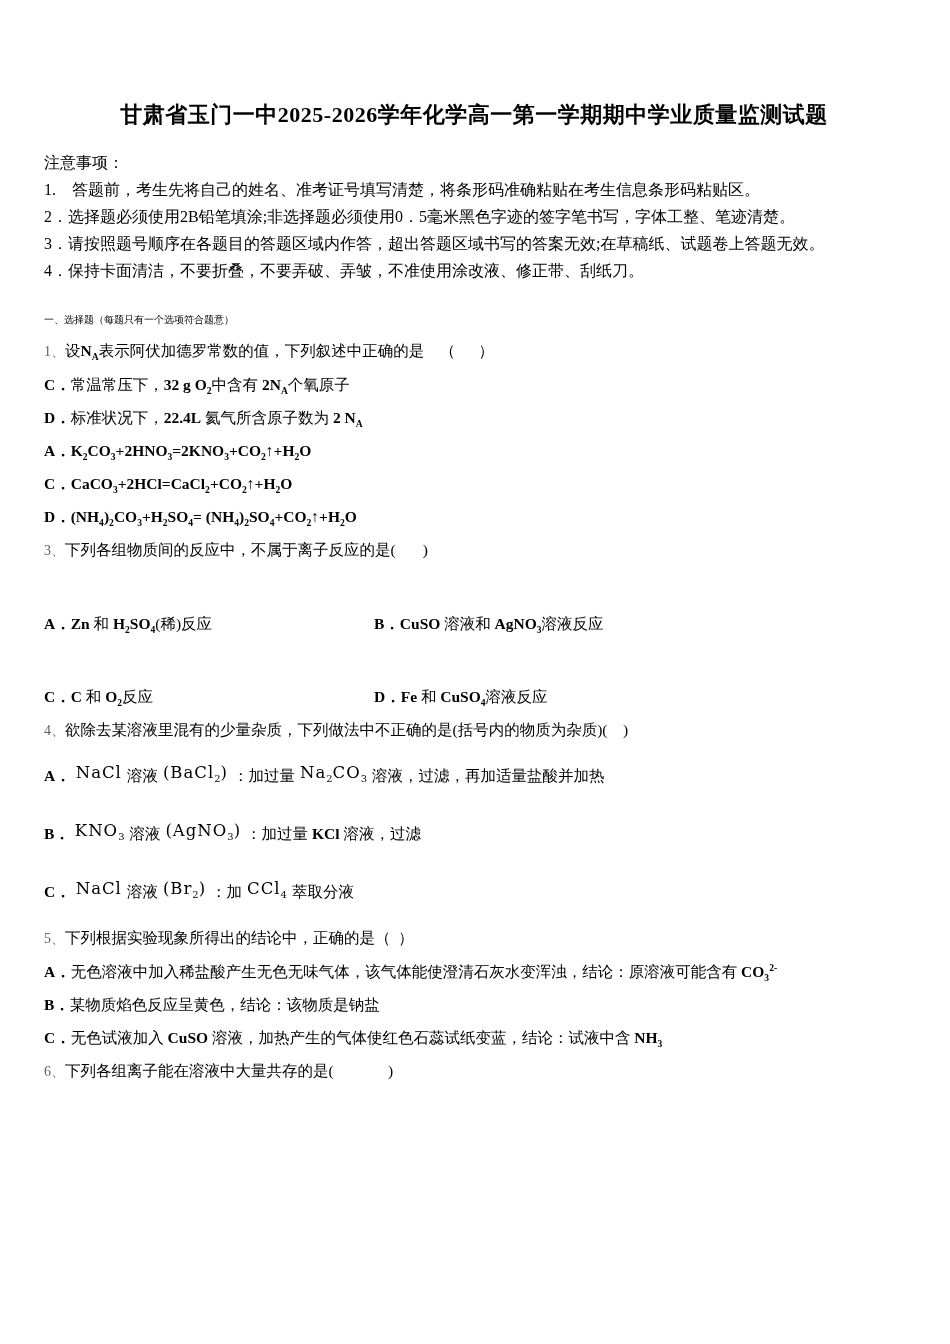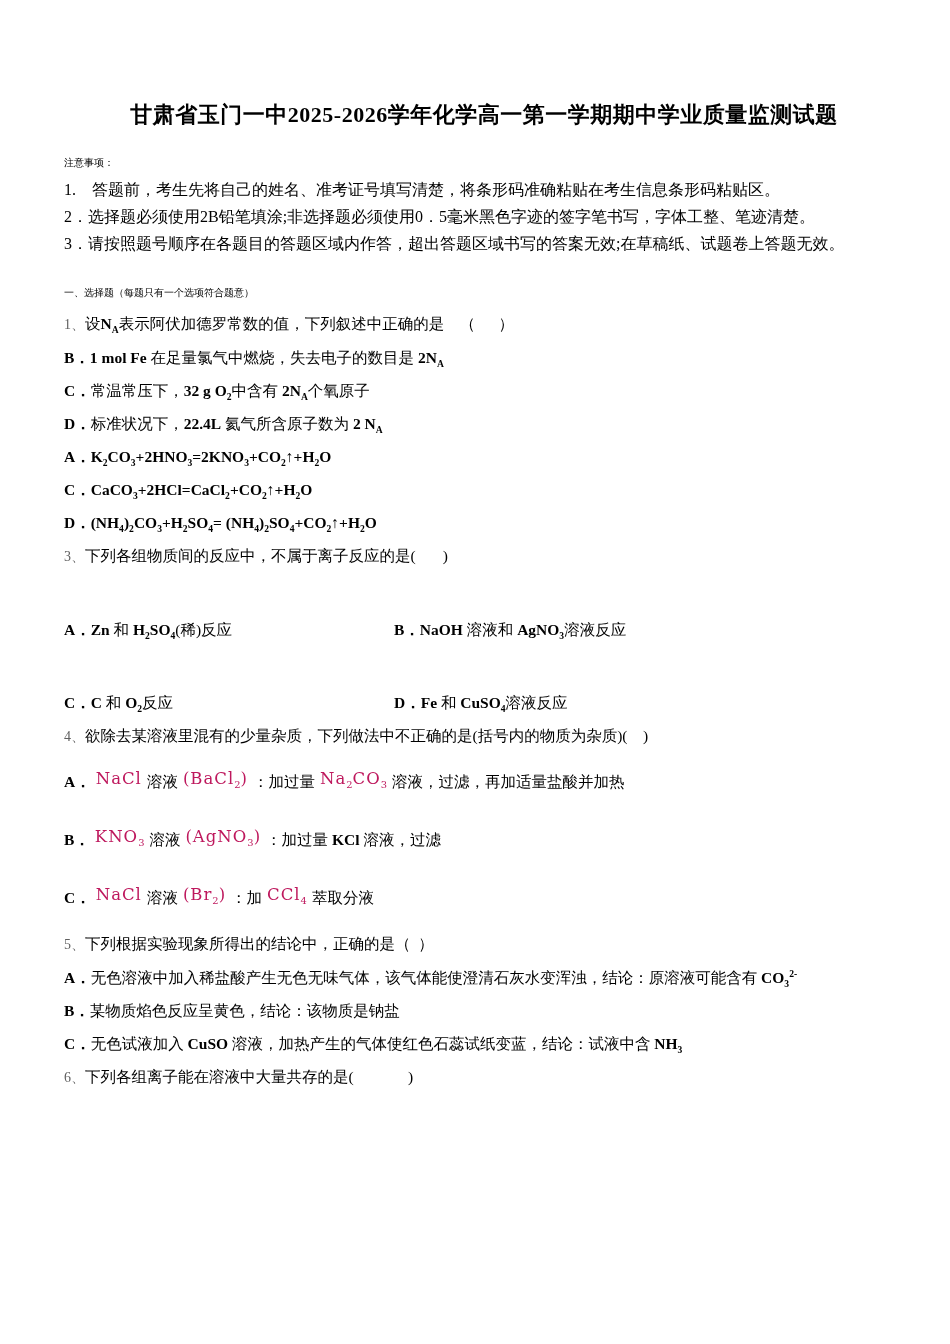--- a/index.html
+++ b/index.html
@@ -1,78 +1,78 @@
 <!DOCTYPE html>
 <html><head>
 <meta charset="utf-8">
 <style>
   html,body{margin:0;padding:0;background:#ffffff;}
   body{
     width:950px;height:1344px;overflow:hidden;
     font-family:"Liberation Serif","DejaVu Serif",serif;
     color:#000;
   }
-  .page{padding:100px 46px 40px 64px;box-sizing:border-box;}
+  .page{padding:100px 46px 40px 44px;box-sizing:border-box;}
   .title{
     font-size:22px;font-weight:700;text-align:center;margin:0 0 20px 0;
     letter-spacing:0.5px;white-space:pre-wrap;
   }
-  .note-heading{font-size:10px;line-height:26px;white-space:pre-wrap;}
+  .note-heading{font-size:16px;line-height:26px;white-space:pre-wrap;}
   .note-line{font-size:16px;line-height:27px;white-space:pre-wrap;}
   .section-heading{font-size:10px;line-height:28px;margin-top:22px;white-space:pre-wrap;}
   .line{font-size:15.5px;line-height:33px;white-space:pre-wrap;}
   .qn{color:#5f5f5f;font-size:14px;}
   sub,sup{font-size:62%;line-height:0;}
   b{font-weight:700;}
   .dl{font-family:"DejaVu Sans",sans-serif;letter-spacing:-1px;font-weight:400;}
   
   .opt-grid{display:grid;grid-template-columns:330px 1fr;}
   .opt-grid .line{line-height:33px;margin-top:40px;}
   
   .q4row{font-size:15.5px;line-height:58px;white-space:pre-wrap;}
   .fx{
-    color:#be185d;font-family:"DejaVu Serif",serif;font-size:16.5px;
+    color:#000000;font-family:"DejaVu Serif",serif;font-size:16.5px;
     position:relative;top:-3px;padding:0 5px;letter-spacing:1px;
   }
   .fx sub{font-size:60%;letter-spacing:0;}
 </style>
 </head>
 <body>
 
 <div class="page">
 
   <h1 class="title">甘肃省玉门一中2025-2026学年化学高一第一学期期中学业质量监测试题</h1>
 
   <div>
     <div class="note-heading">注意事项：</div>
     <div class="note-line">1.    答题前，考生先将自己的姓名、准考证号填写清楚，将条形码准确粘贴在考生信息条形码粘贴区。</div>
     <div class="note-line">2．选择题必须使用2B铅笔填涂;非选择题必须使用0．5毫米黑色字迹的签字笔书写，字体工整、笔迹清楚。</div>
     <div class="note-line">3．请按照题号顺序在各题目的答题区域内作答，超出答题区域书写的答案无效;在草稿纸、试题卷上答题无效。</div>
+    <div class="note-line">4．保持卡面清洁，不要折叠，不要弄破、弄皱，不准使用涂改液、修正带、刮纸刀。</div>
   </div>
 
   <div class="section-heading">一、选择题（每题只有一个选项符合题意）</div>
 
   <div>
     <div class="line"><span class="qn">1、</span>设<b>N<sub>A</sub></b>表示阿伏加德罗常数的值，下列叙述中正确的是　（　  ）</div>
-    <div class="line"><b>B．</b><b>1 mol Fe</b> 在足量氯气中燃烧，失去电子的数目是 <b>2N<sub>A</sub></b></div>
     <div class="line"><b>C．</b>常温常压下，<b>32 g O<sub>2</sub></b>中含有 <b>2N<sub>A</sub></b>个氧原子</div>
     <div class="line"><b>D．</b>标准状况下，<b>22.4L</b> 氦气所含原子数为 <b>2 N<sub>A</sub></b></div>
   </div>
 
   <div>
     <div class="line"><b>A．K<sub>2</sub>CO<sub>3</sub>+2HNO<sub>3</sub>=2KNO<sub>3</sub>+CO<sub>2</sub>↑+H<sub>2</sub>O</b></div>
     <div class="line"><b>C．CaCO<sub>3</sub>+2HCl=CaCl<sub>2</sub>+CO<sub>2</sub>↑+H<sub>2</sub>O</b></div>
     <div class="line"><b>D．(NH<sub>4</sub>)<sub>2</sub>CO<sub>3</sub>+H<sub>2</sub>SO<sub>4</sub>= (NH<sub>4</sub>)<sub>2</sub>SO<sub>4</sub>+CO<sub>2</sub>↑+H<sub>2</sub>O</b></div>
   </div>
 
   <div>
     <div class="line"><span class="qn">3、</span>下列各组物质间的反应中，不属于离子反应的是(       )</div>
     <div class="opt-grid">
       <div class="line"><b>A．Zn</b> 和 <b>H<sub>2</sub>SO<sub>4</sub></b>(稀)反应</div>
-      <div class="line"><b>B．NaOH</b> 溶液和 <b>AgNO<sub>3</sub></b>溶液反应</div>
+      <div class="line"><b>B．CuSO</b> 溶液和 <b>AgNO<sub>3</sub></b>溶液反应</div>
       <div class="line"><b>C．C</b> 和 <b>O<sub>2</sub></b>反应</div>
       <div class="line"><b>D．Fe</b> 和 <b>CuSO<sub>4</sub></b>溶液反应</div>
     </div>
   </div>
 
   <div>
     <div class="line"><span class="qn">4、</span>欲除去某溶液里混有的少量杂质，下列做法中不正确的是(括号内的物质为杂质)(    )</div>
     <div class="q4row"><b>A．</b><span class="fx">NaCl</span>溶液<span class="fx">(BaCl<sub>2</sub>)</span>：加过量<span class="fx">Na<sub>2</sub>CO<sub>3</sub></span>溶液，过滤，再加适量盐酸并加热</div>
     <div class="q4row"><b>B．</b><span class="fx">KNO<sub>3</sub></span>溶液<span class="fx">(AgNO<sub>3</sub>)</span>：加过量 <b>KCl</b> 溶液，过滤</div>
     <div class="q4row"><b>C．</b><span class="fx">NaCl</span>溶液<span class="fx">(Br<sub>2</sub>)</span>：加<span class="fx">CCl<sub>4</sub></span>萃取分液</div>

